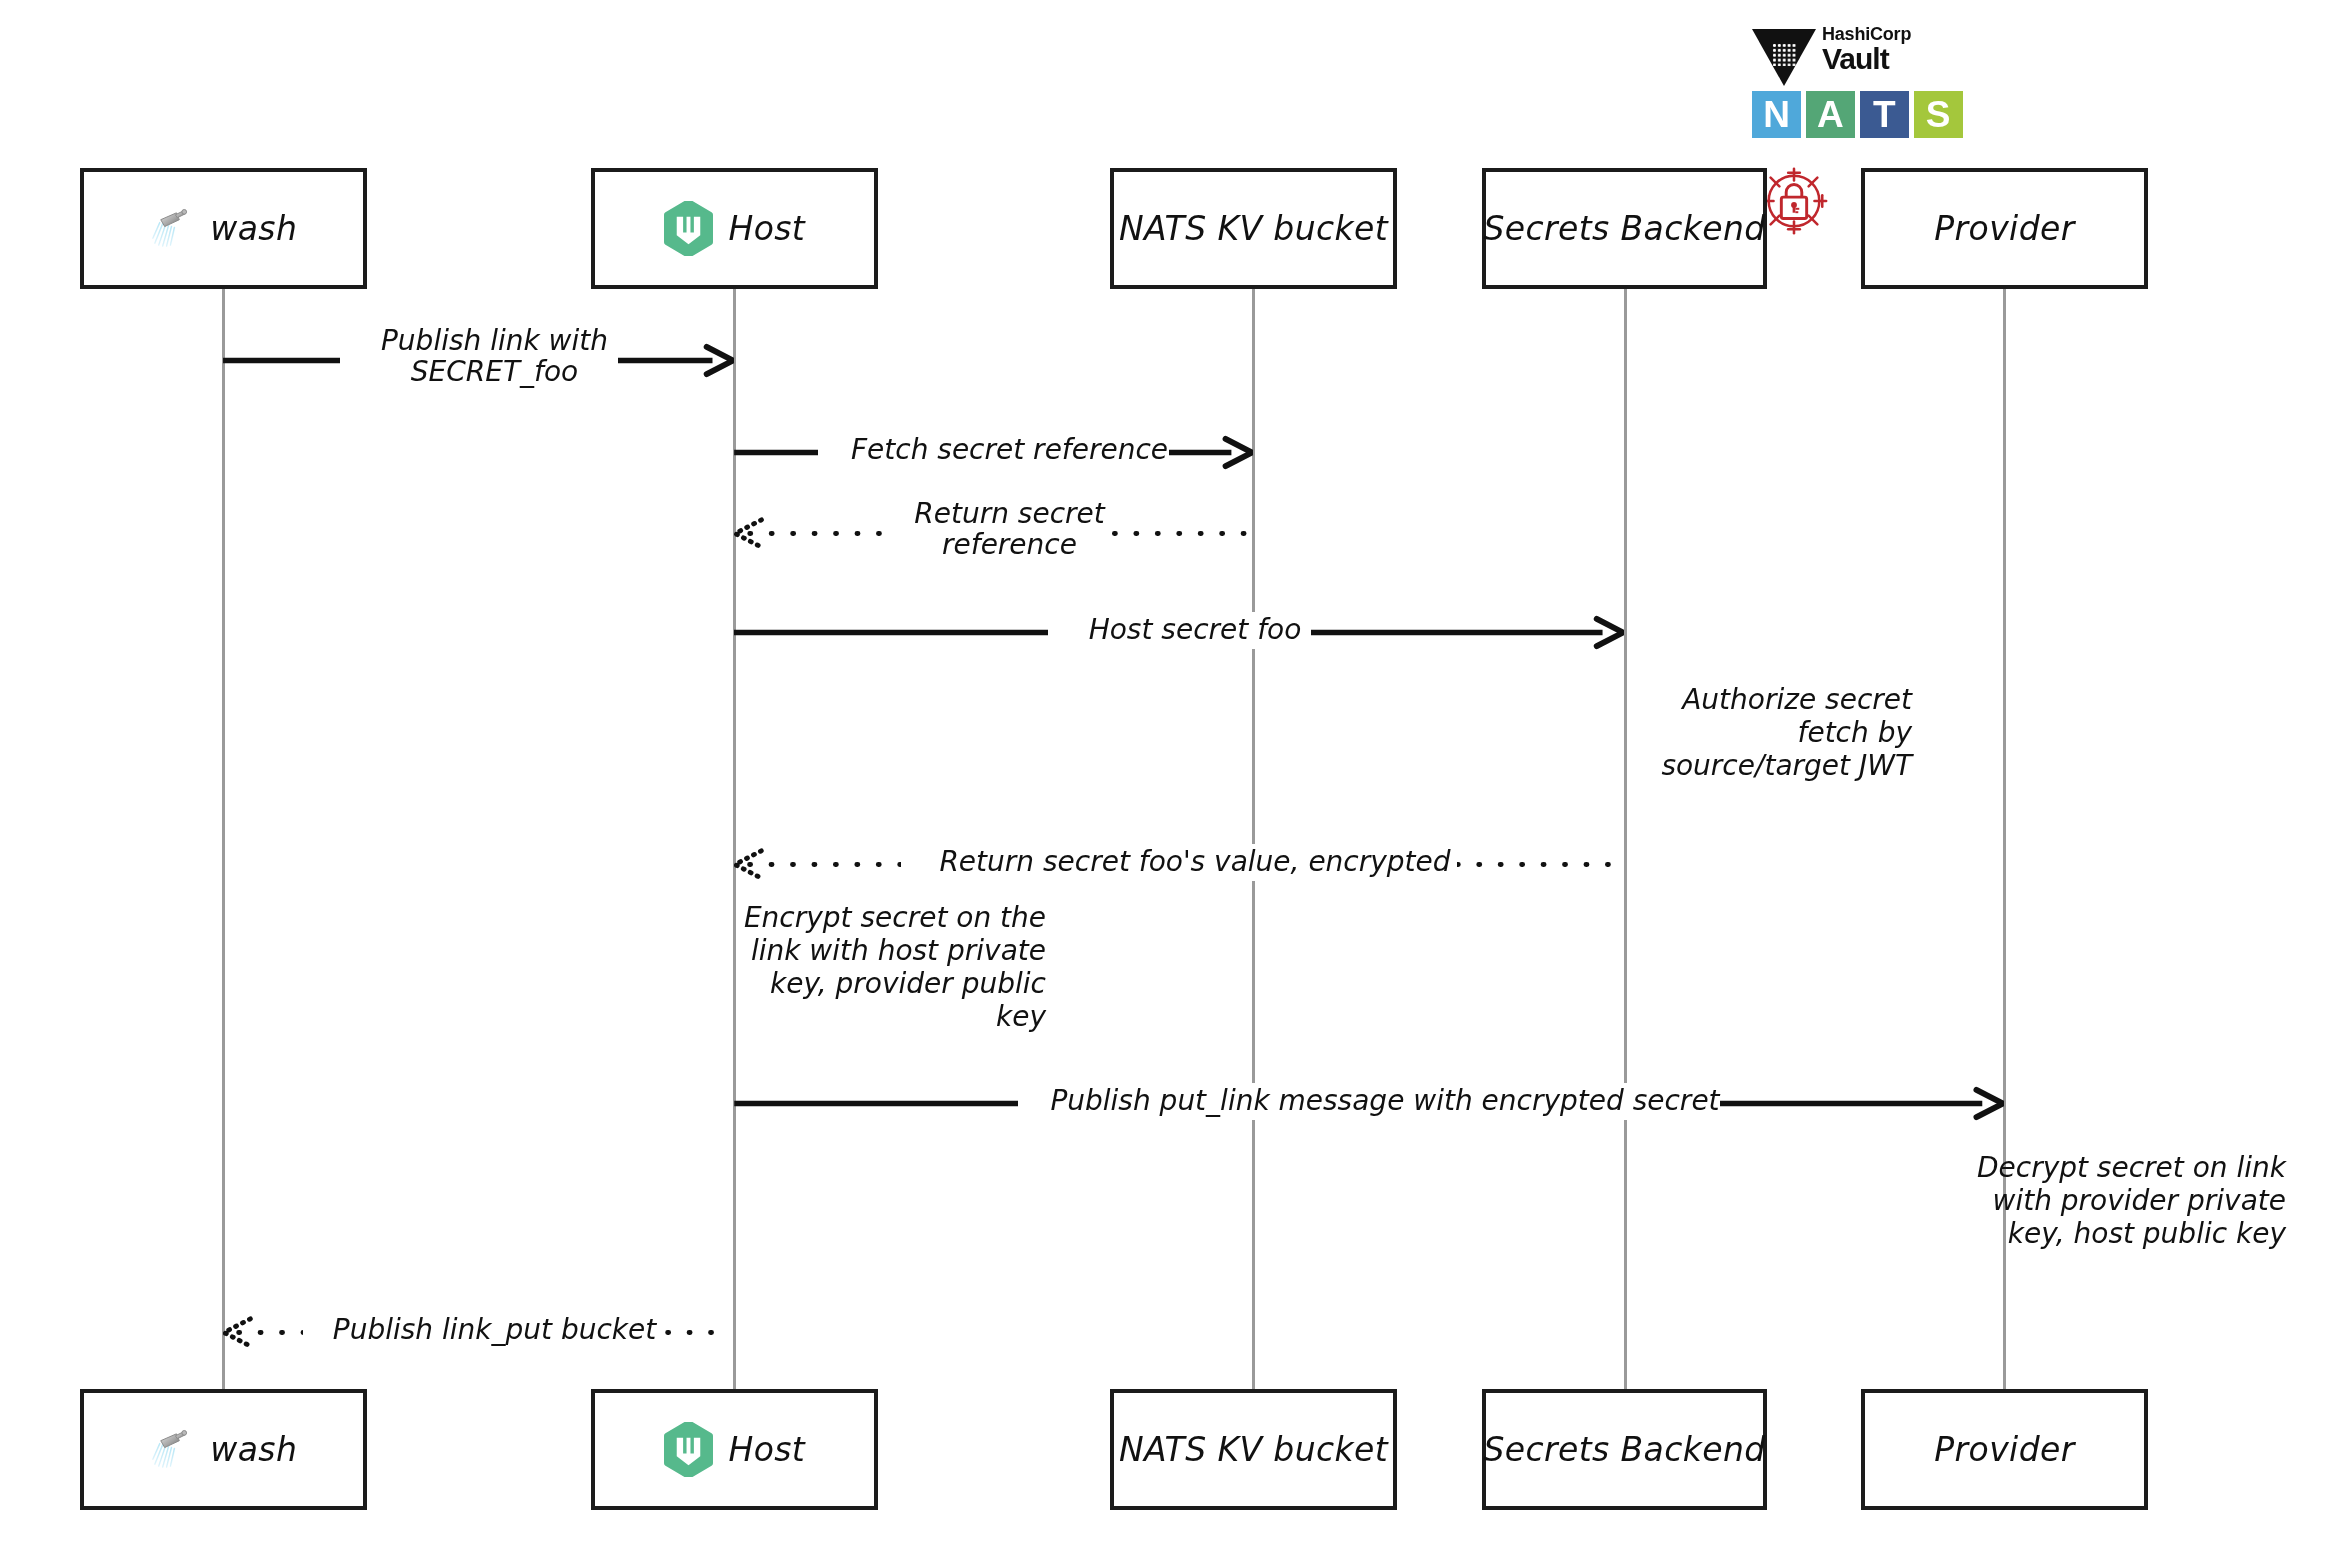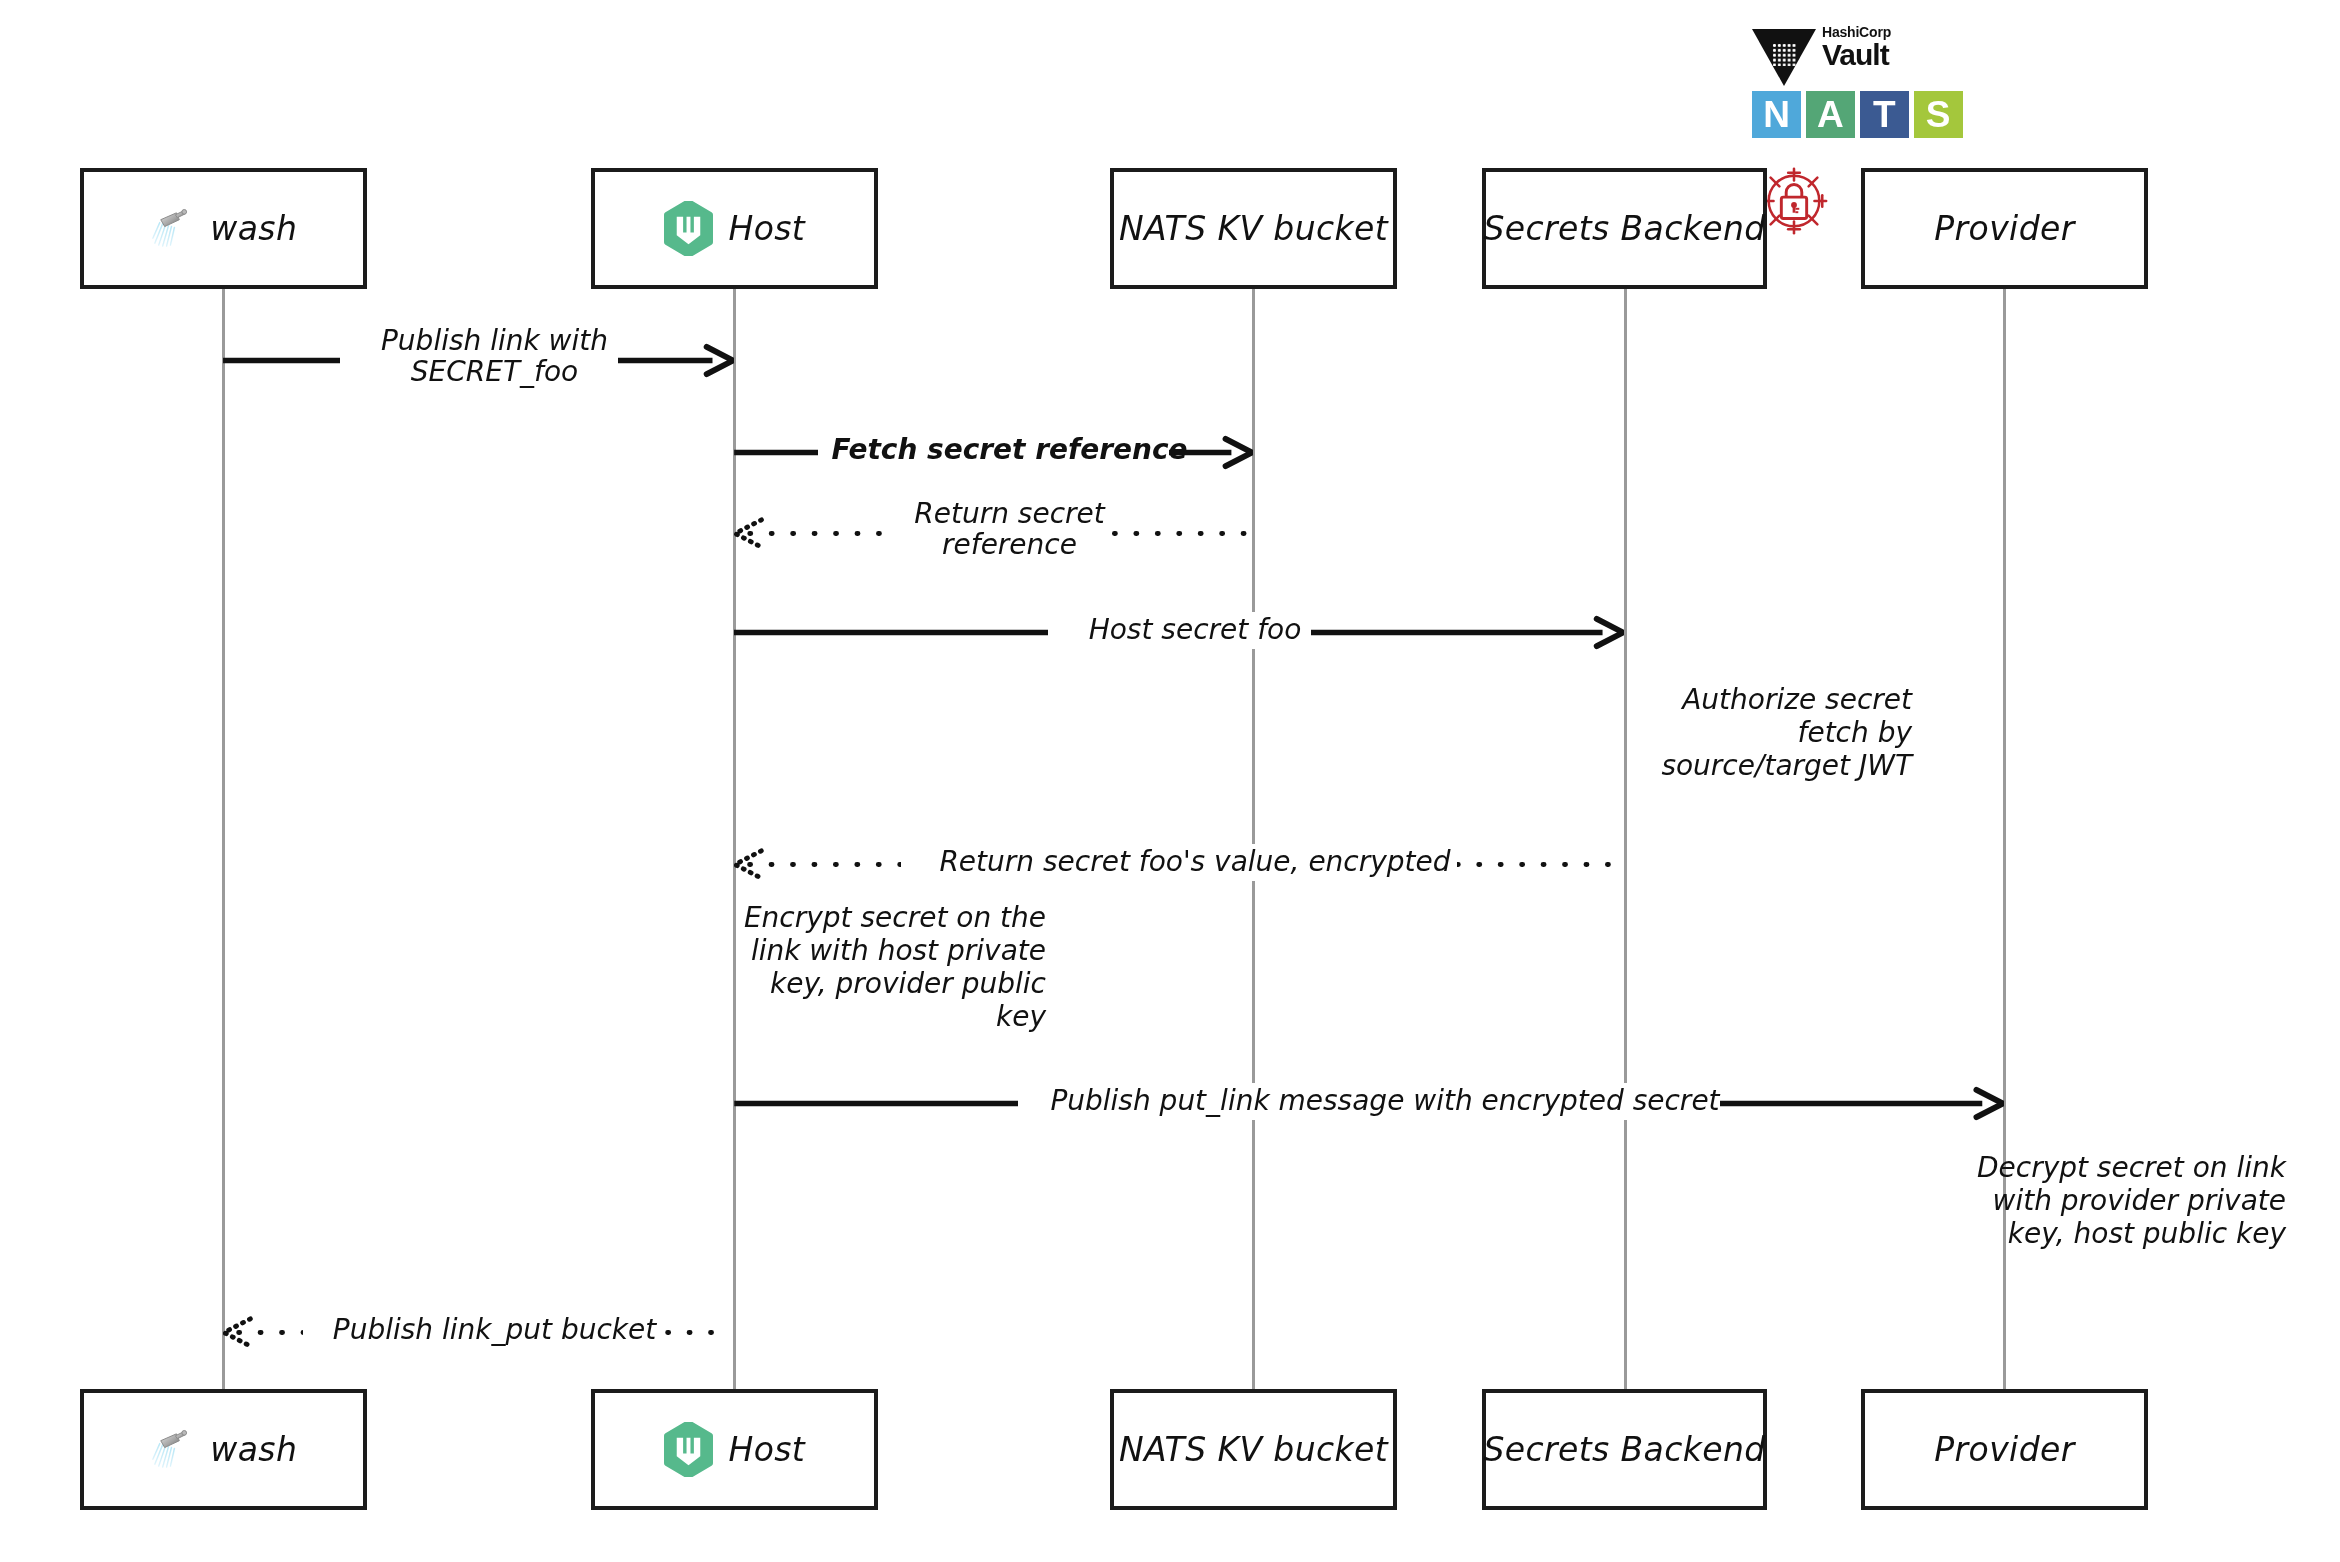--- a/index.html
+++ b/index.html
@@ -62,21 +62,21 @@
     background-image:
       radial-gradient(circle, #ffffff 1.3px, transparent 1.6px);
     background-size: 4.9px 4.9px;
   }
   .vault-wordmark {
     position: absolute;
     left: 70px; top: 0px;
   }
   .vault-hashicorp {
     font-family: "Liberation Sans", sans-serif;
-    font-size: 14px;
+    font-size: 18px;
     font-weight: 700;
     color: #111111;
     letter-spacing: -0.2px;
     line-height: 1;
   }
   .vault-name {
     font-family: "Liberation Sans", sans-serif;
     font-size: 30px;
     font-weight: 700;
     color: #111111;
@@ -347,21 +347,21 @@
         <div style="position: absolute; background: rgb(255, 255, 255); left: 117px; width: 278px; height: 70px; top: -37px;"></div>
         <div class="msg-label" style="top: -35px;">Publish link with
 SECRET_foo</div>
       </div>
       <div class="message" style="left: 734px; top: 452px; width: 519px;">
         <svg width="519" height="39" viewBox="0 0 532 40" style="position: absolute; left: 0px; top: -19.5px;">
           <line y1="20" y2="20" stroke="#111111" x1="0" x2="510" stroke-width="5.5"></line>
           <path fill="none" stroke="#111111" stroke-width="6" stroke-linecap="round" stroke-linejoin="round" d="M 504 6 L 531 20 L 504 34"></path>
         </svg>
         <div style="position: absolute; background: rgb(255, 255, 255); left: 84px; width: 351px; height: 37px; top: -20.5px;"></div>
-        <div class="msg-label" style="top: -18.5px; font-weight: bold;">Fetch secret reference</div>
+        <div class="msg-label" style="top: -18.5px;">Fetch secret reference</div>
       </div>
       <div class="message" style="left: 734px; top: 533px; width: 519px;">
         <svg width="519" height="39" viewBox="0 0 532 40" style="position: absolute; left: 0px; top: -19.5px;">
           <line y1="20" y2="20" stroke="#111111" x1="16" x2="530" stroke-width="5" stroke-linecap="round" stroke-dasharray="1 21"></line>
           <path fill="none" stroke="#111111" stroke-width="5" stroke-linecap="round" stroke-linejoin="round" stroke-dasharray="1 7" d="M 28 6 L 1 20 L 28 34"></path>
         </svg>
         <div style="position: absolute; background: rgb(255, 255, 255); left: 150px; width: 219px; height: 70px; top: -37px;"></div>
         <div class="msg-label" style="top: -35px;">Return secret
 reference</div>
       </div>

